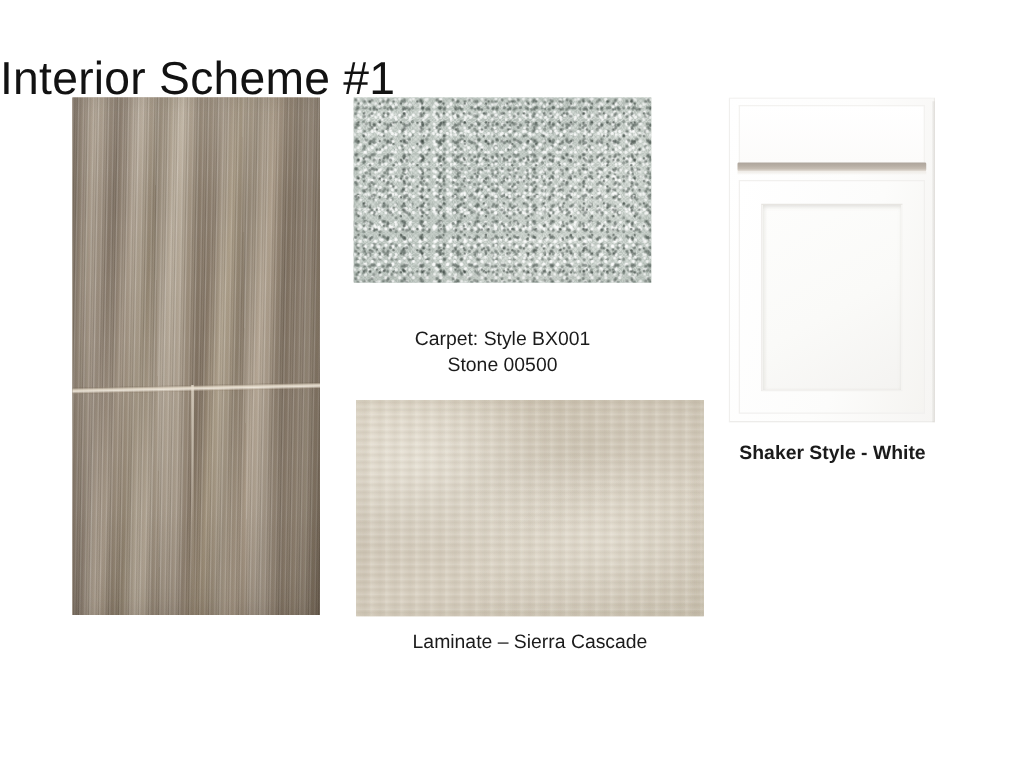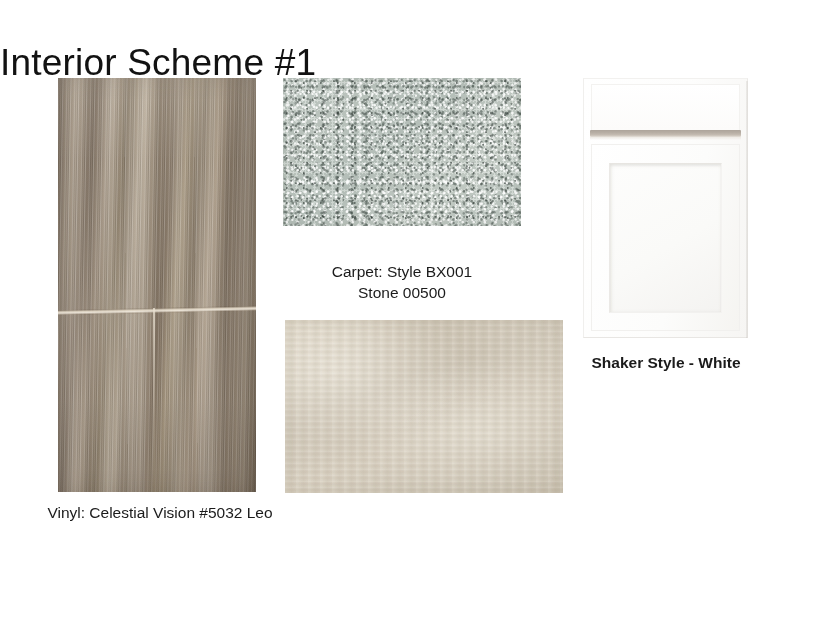--- a/index.html
+++ b/index.html
@@ -349,27 +349,27 @@
 <body>
 
 <div id="board">
 
   <h1 class="board-title">Interior Scheme #1</h1>
 
   <div class="swatch" id="vinyl-swatch">
     <div id="vinyl-seam"></div>
     <div id="vinyl-joint"></div>
   </div>
-  <div class="caption" id="vinyl-caption">Vinyl: Celestial Vision #5032 Leo</div>
 
   <div class="swatch" id="carpet-swatch"></div>
   <div class="caption" id="carpet-caption">Carpet: Style BX001
 Stone 00500</div>
 
   <div class="swatch" id="laminate-swatch"></div>
+  <div class="caption" id="laminate-caption">Laminate – Sierra Cascade</div>
 
   <div class="swatch" id="cabinet-swatch">
     <div class="cab-body"></div>
     <div class="cab-drawer"></div>
     <div class="cab-gap"></div>
     <div class="cab-gap-shadow"></div>
     <div class="cab-door">
       <div class="cab-panel"></div>
     </div>
     <div class="cab-edge-shadow"></div>

